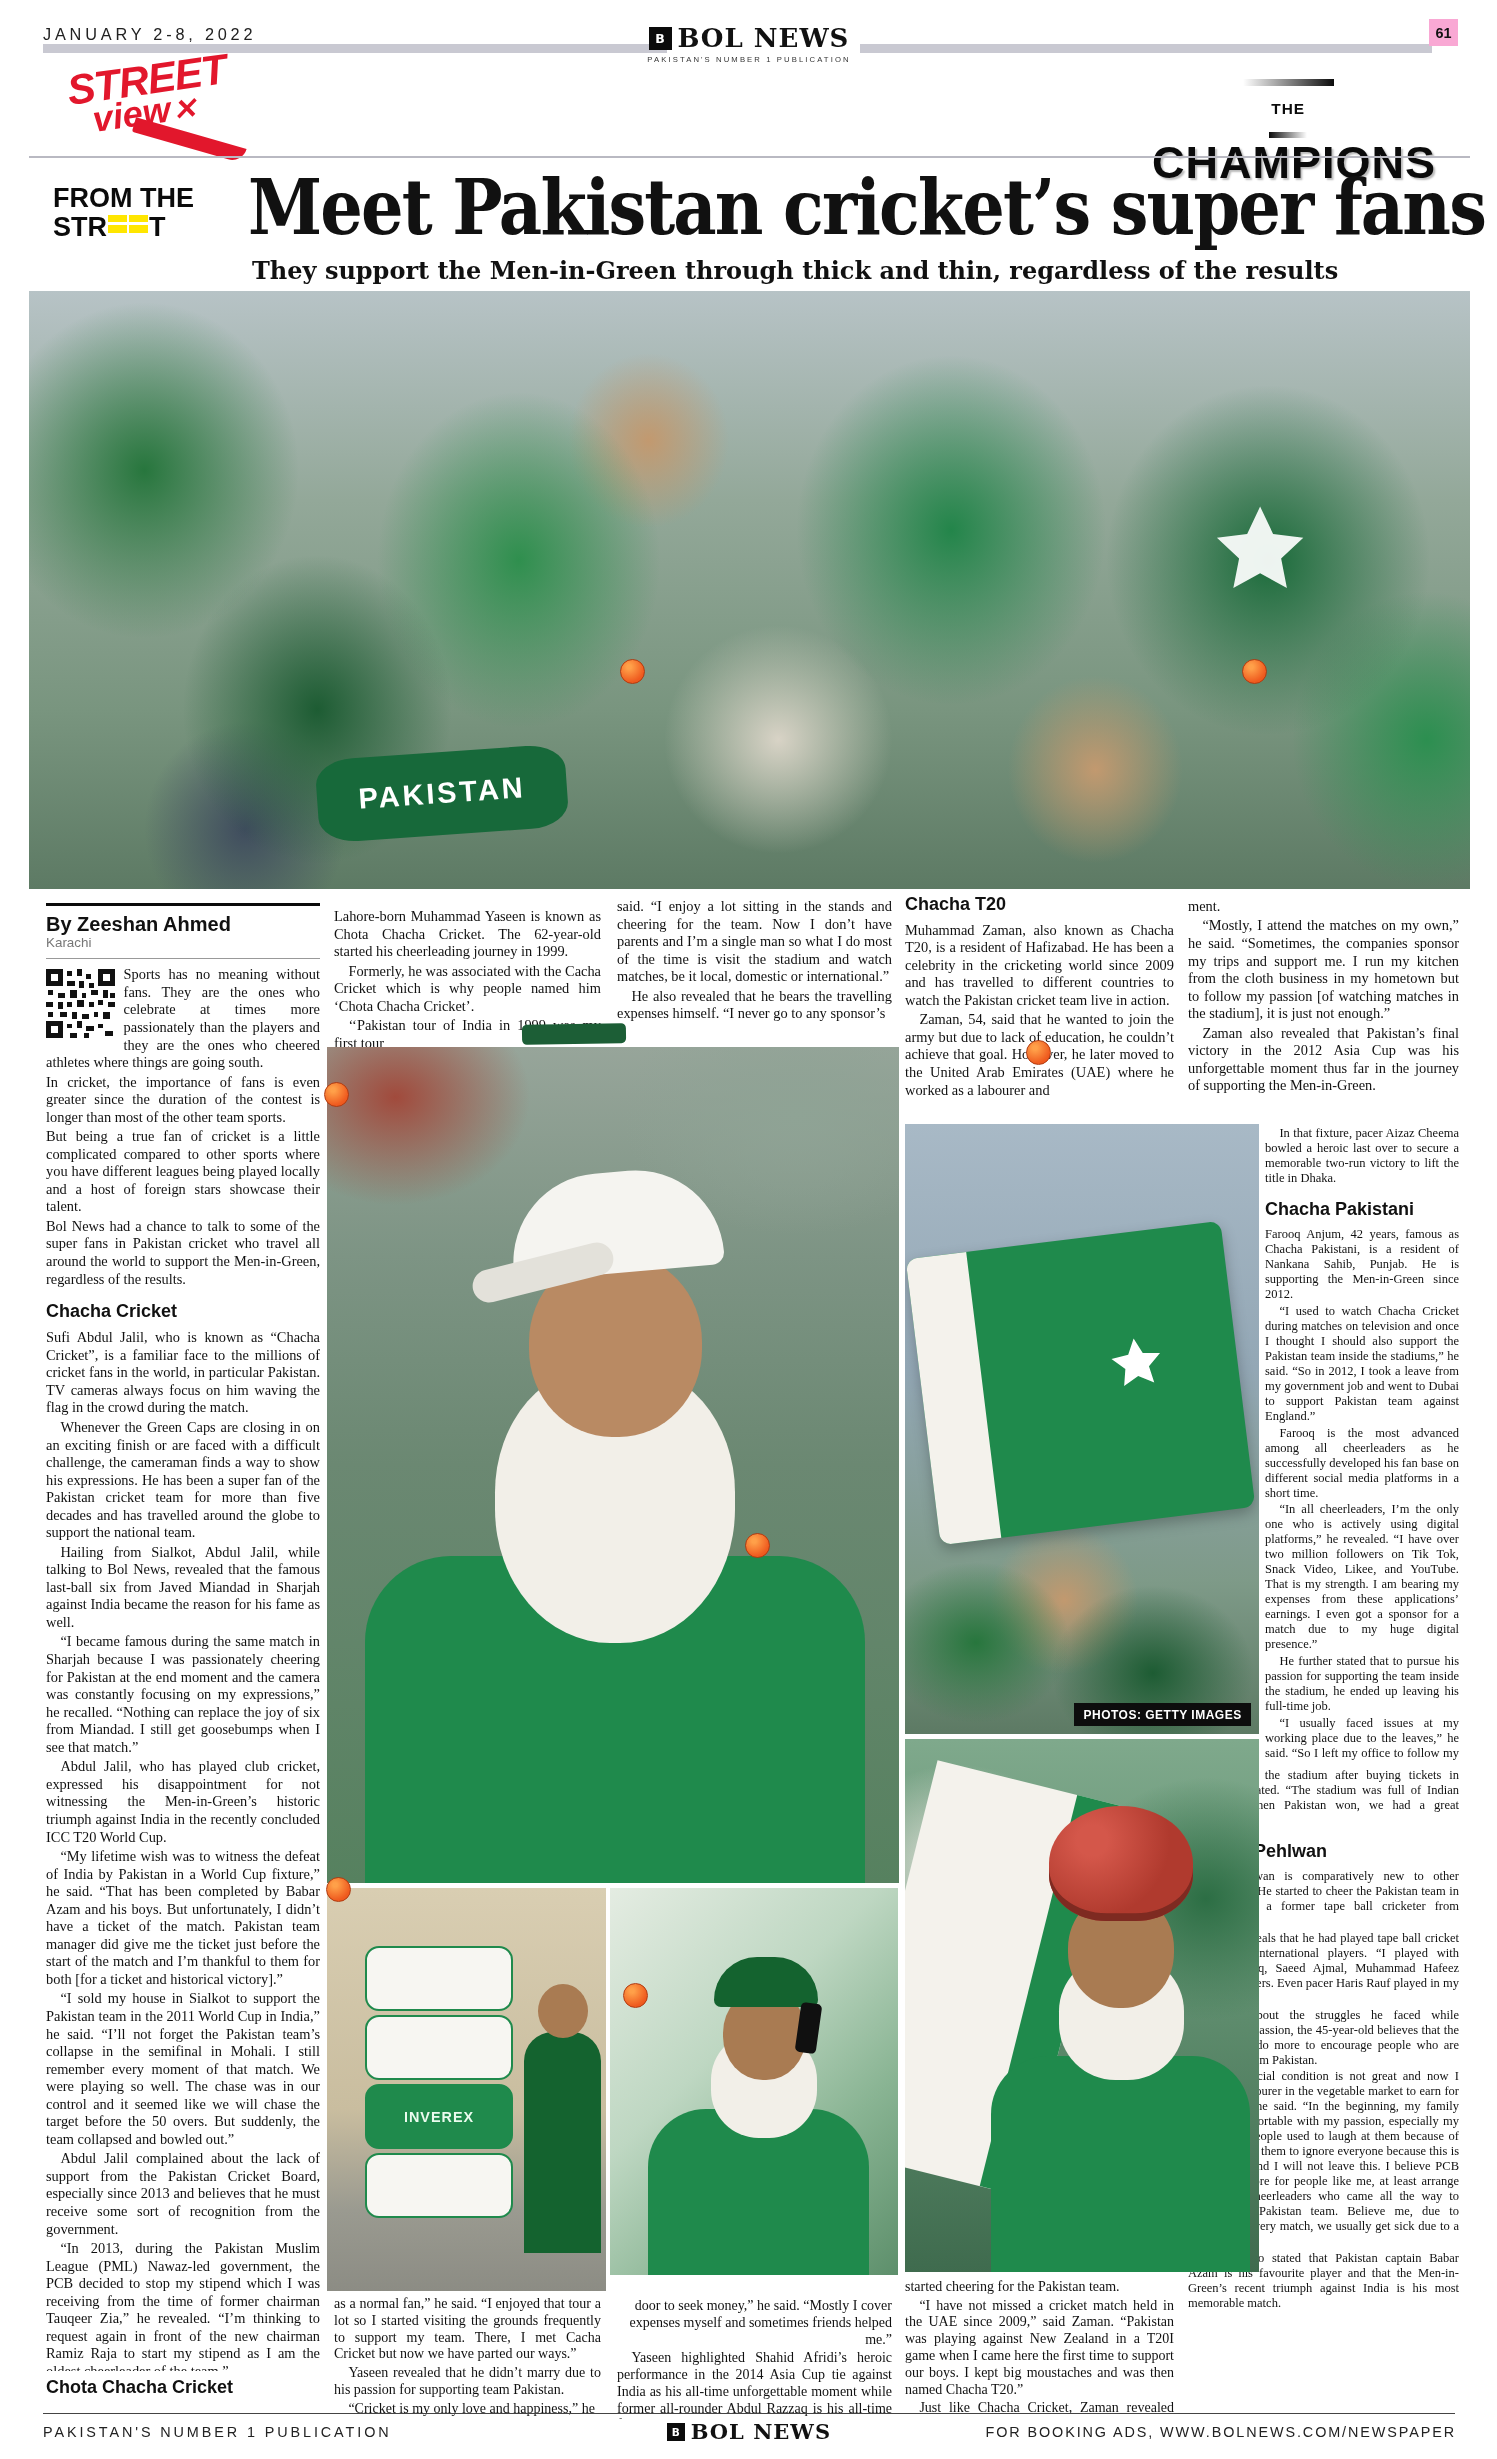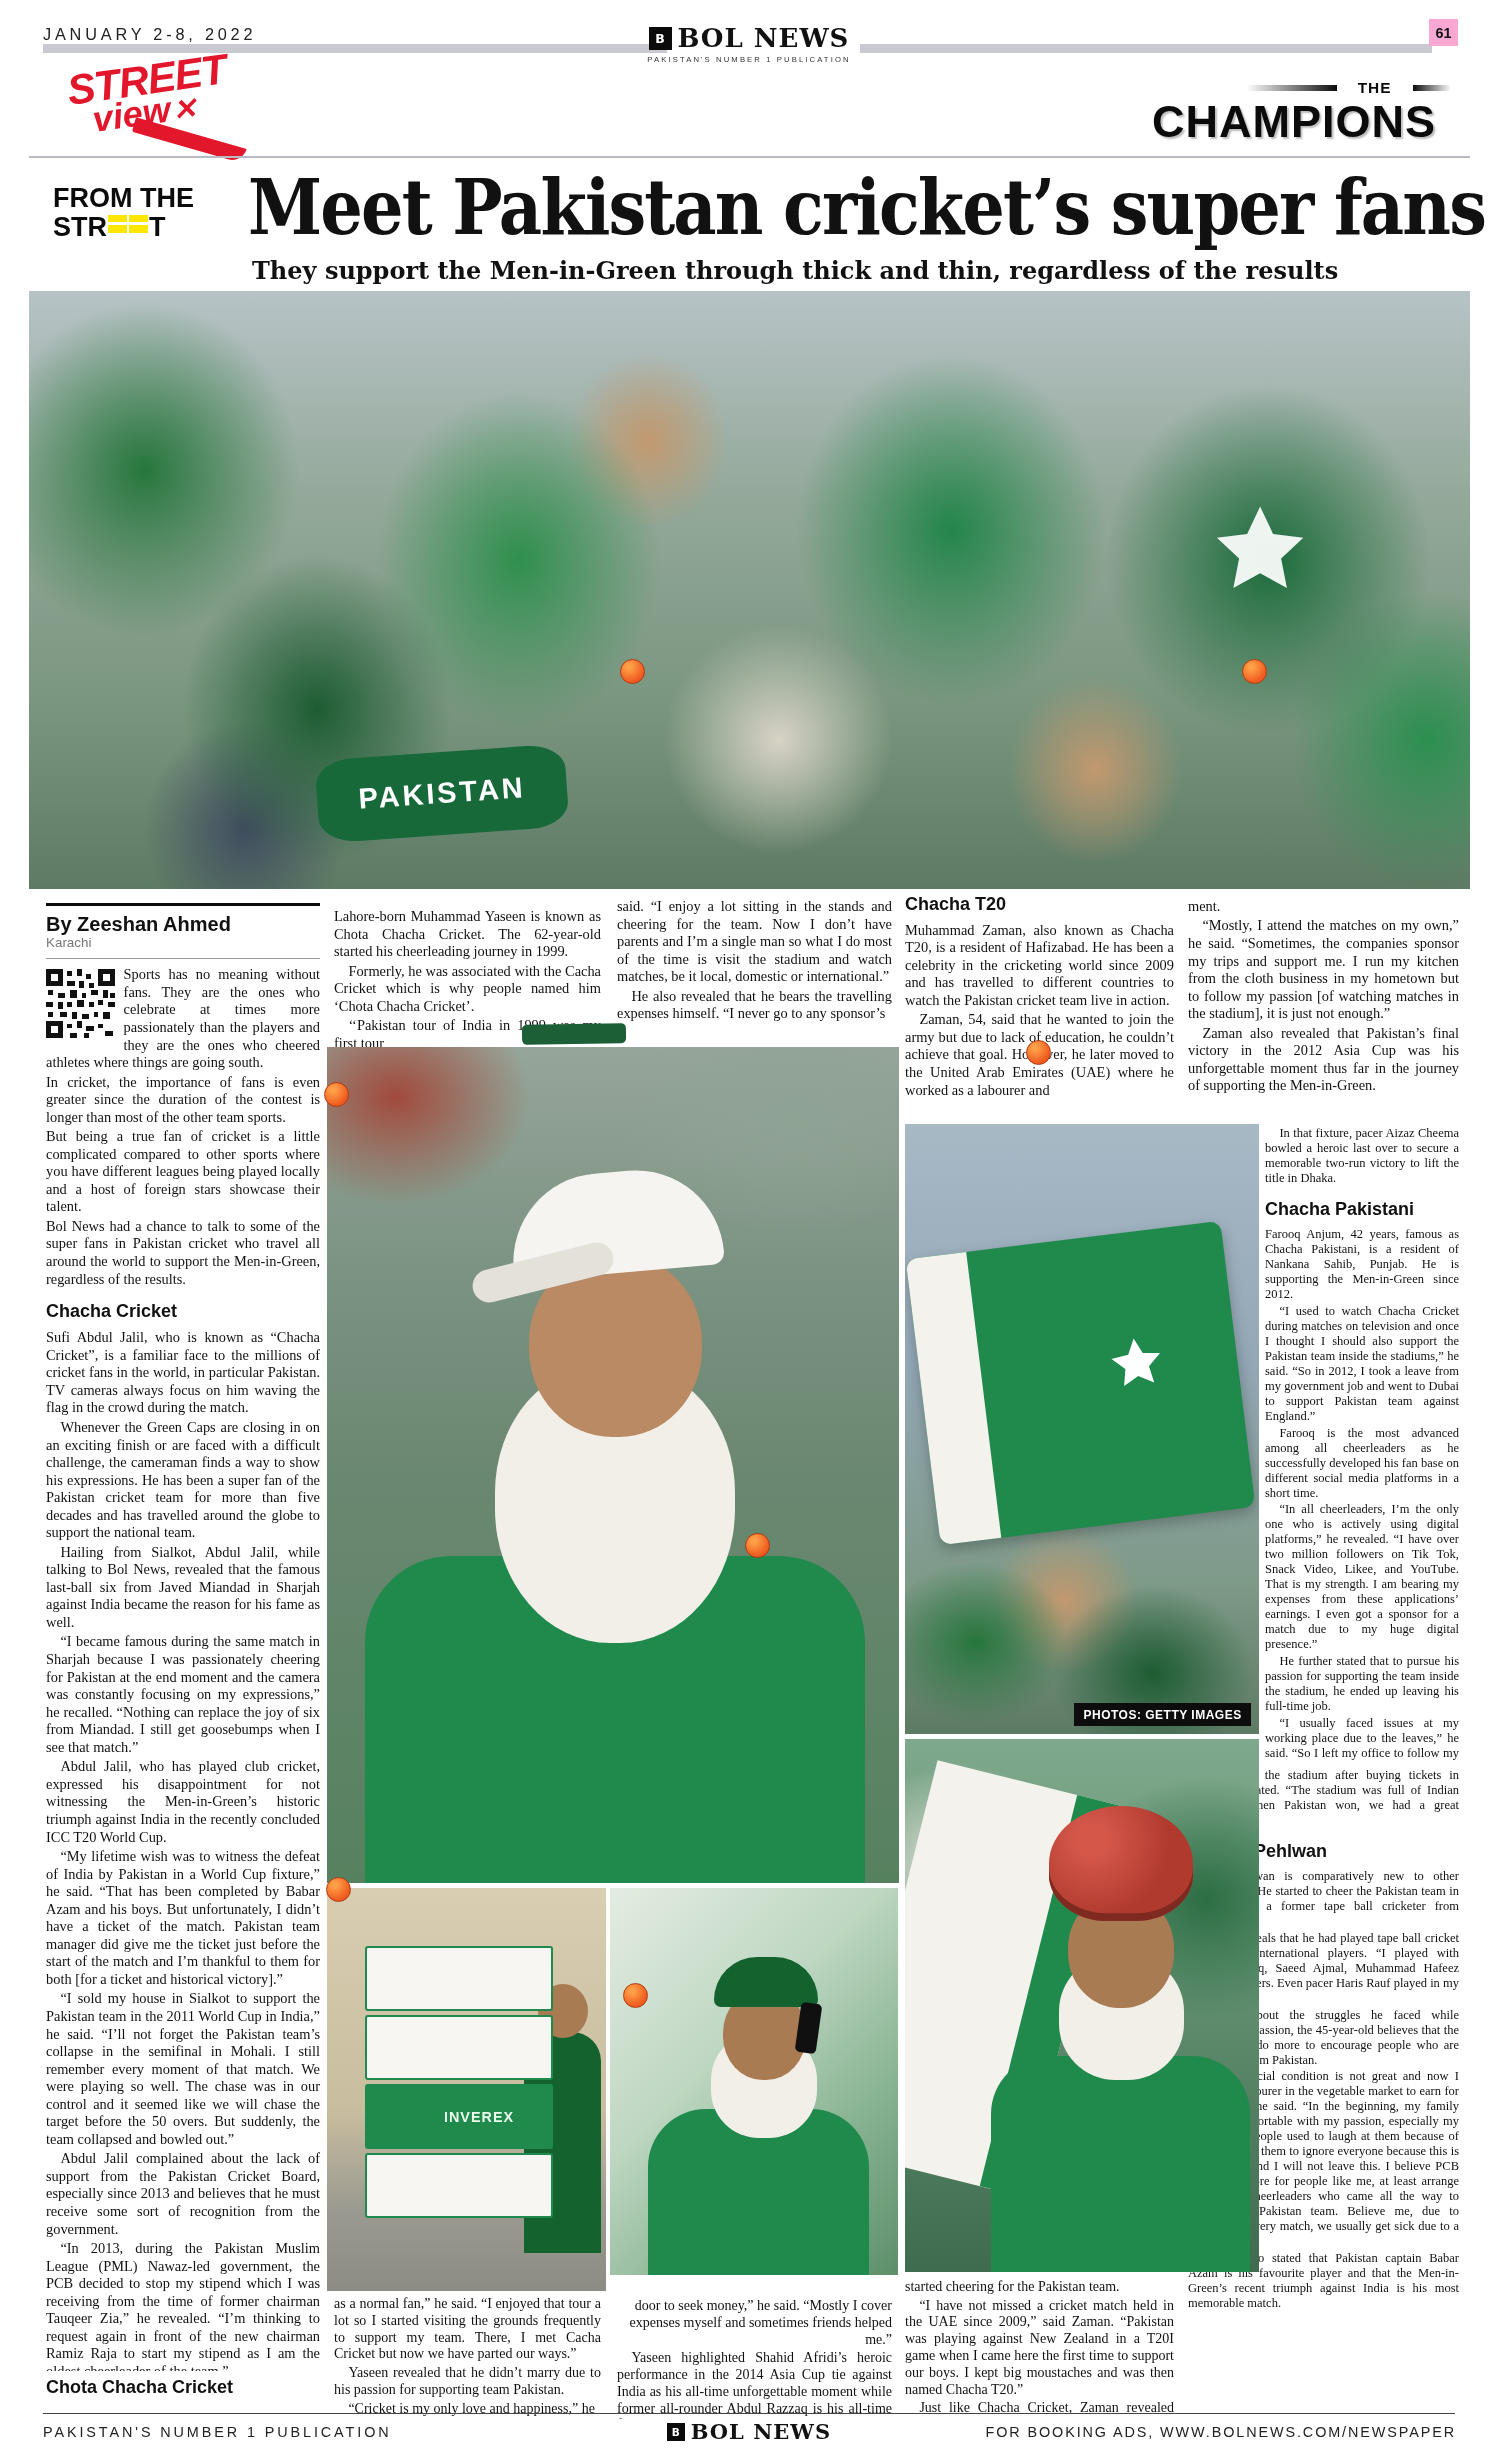--- a/index.html
+++ b/index.html
@@ -24,21 +24,21 @@
   
   .streetview{position:absolute;left:69px;top:63px;transform:rotate(-8deg);color:#e2172c;
               font-family:"Liberation Sans",sans-serif;font-weight:900;line-height:.82;}
   .sv1{font-size:42px;font-style:italic;letter-spacing:-1px;}
   .sv2{font-size:36px;font-style:italic;margin-left:21px;letter-spacing:0;}
   .sv-x{font-size:29px;margin-left:1.9px;}
   .sv-swoosh{position:absolute;left:56px;top:75px;width:115px;height:15.4px;background:#e2172c;
              transform:rotate(24deg);border-radius:0 0 58px 7.7px;}
   .champions{position:absolute;left:1126px;top:79px;width:336px;text-align:center;
              font-family:"Liberation Sans",sans-serif;color:#0b0b0b;}
-  .champ-the{display:flex;align-items:center;gap:21px;justify-content:flex-end;margin-right:11.5px;}
+  .champ-the{display:flex;align-items:center;gap:14px;justify-content:flex-end;margin-right:11.5px;flex-direction:column;}
   .champ-the b{font-size:15.4px;font-weight:900;letter-spacing:1px;}
   .the-bar{height:6.7px;background:linear-gradient(90deg,transparent,#0b0b0b);}
   .the-bar.l{width:91px;}
   .the-bar.r{width:38px;background:linear-gradient(90deg,#0b0b0b,transparent);}
   .champ-main{font-size:45px;font-weight:900;letter-spacing:1px;line-height:1;margin-top:1.9px;
               text-shadow:1.9px 1.9px 1.9px #bbb;}
   .divider{position:absolute;left:29px;top:156px;width:1441px;height:1.9px;background:#b9b9c2;}
   
   .kicker{position:absolute;left:53px;top:186px;font-family:"Liberation Sans",sans-serif;
           font-weight:900;font-size:27px;line-height:.95;letter-spacing:0;color:#0b0b0b;}
@@ -109,21 +109,21 @@
   .t-flagstripe{position:absolute;left:-19px;top:38px;width:144px;height:403px;background:#f4f2ec;
                 transform:rotate(14deg);border-right:44px solid #1f8a4c;}
   .t-turban{position:absolute;left:144px;top:67px;width:144px;height:115px;border-radius:50% 50% 40% 40%;
             background:radial-gradient(circle at 30% 30%,#d4574a 12%,#b03a2e 60%);
             box-shadow:inset 0 -7.7px 0 #7e2a21;}
   .t-face{position:absolute;left:163px;top:154px;width:106px;height:115px;background:#a97b52;border-radius:48%;}
   .t-beard{position:absolute;left:154px;top:216px;width:125px;height:125px;background:#f2efe8;border-radius:45%;}
   .t-body{position:absolute;left:86px;top:317px;width:259px;height:221px;background:#1f8a4c;border-radius:58px 58px 0 0;}
   .ph-boxman{left:327px;top:1888px;width:279px;height:403px;
     background:linear-gradient(180deg,#d9ceb2 0%,#c9bd9f 55%,#9a9a90 80%,#8c8c84 100%);}
-  .bx{position:absolute;left:38px;width:144px;height:61px;background:#f7f6f2;border:2.9px solid #1f8a4c;border-radius:3px;padding-left:40px;}
+  .bx{position:absolute;left:38px;width:144px;height:61px;background:#f7f6f2;border:2.9px solid #1f8a4c;border-radius:14px;}
   .bx1{top:58px;} .bx2{top:127px;} .bx3{top:196px;background:#1f8a4c;display:flex;align-items:center;
        justify-content:center;color:#eafbee;font-family:"Liberation Sans",sans-serif;font-weight:900;
        font-size:14.4px;letter-spacing:1px;} .bx4{top:265px;}
   .bm-man{position:absolute;left:197px;top:144px;width:77px;height:221px;background:#14632f;border-radius:29px 29px 0 0;}
   .bm-head{position:absolute;left:211px;top:96px;width:50px;height:54px;background:#a97b52;border-radius:50%;}
   .ph-phoneman{left:610px;top:1888px;width:288px;height:387px;
     background:linear-gradient(135deg,#e4ece2 0%,#bed7c2 40%,#89b493 70%,#5d8f6b 100%);}
   .pm-body{position:absolute;left:38px;top:221px;width:221px;height:168px;background:#1f8a4c;border-radius:58px 58px 0 0;}
   .pm-beard{position:absolute;left:101px;top:144px;width:106px;height:106px;background:#f2efe8;border-radius:45%;}
   .pm-face{position:absolute;left:113px;top:101px;width:83px;height:91px;background:#a97b52;border-radius:48%;}

